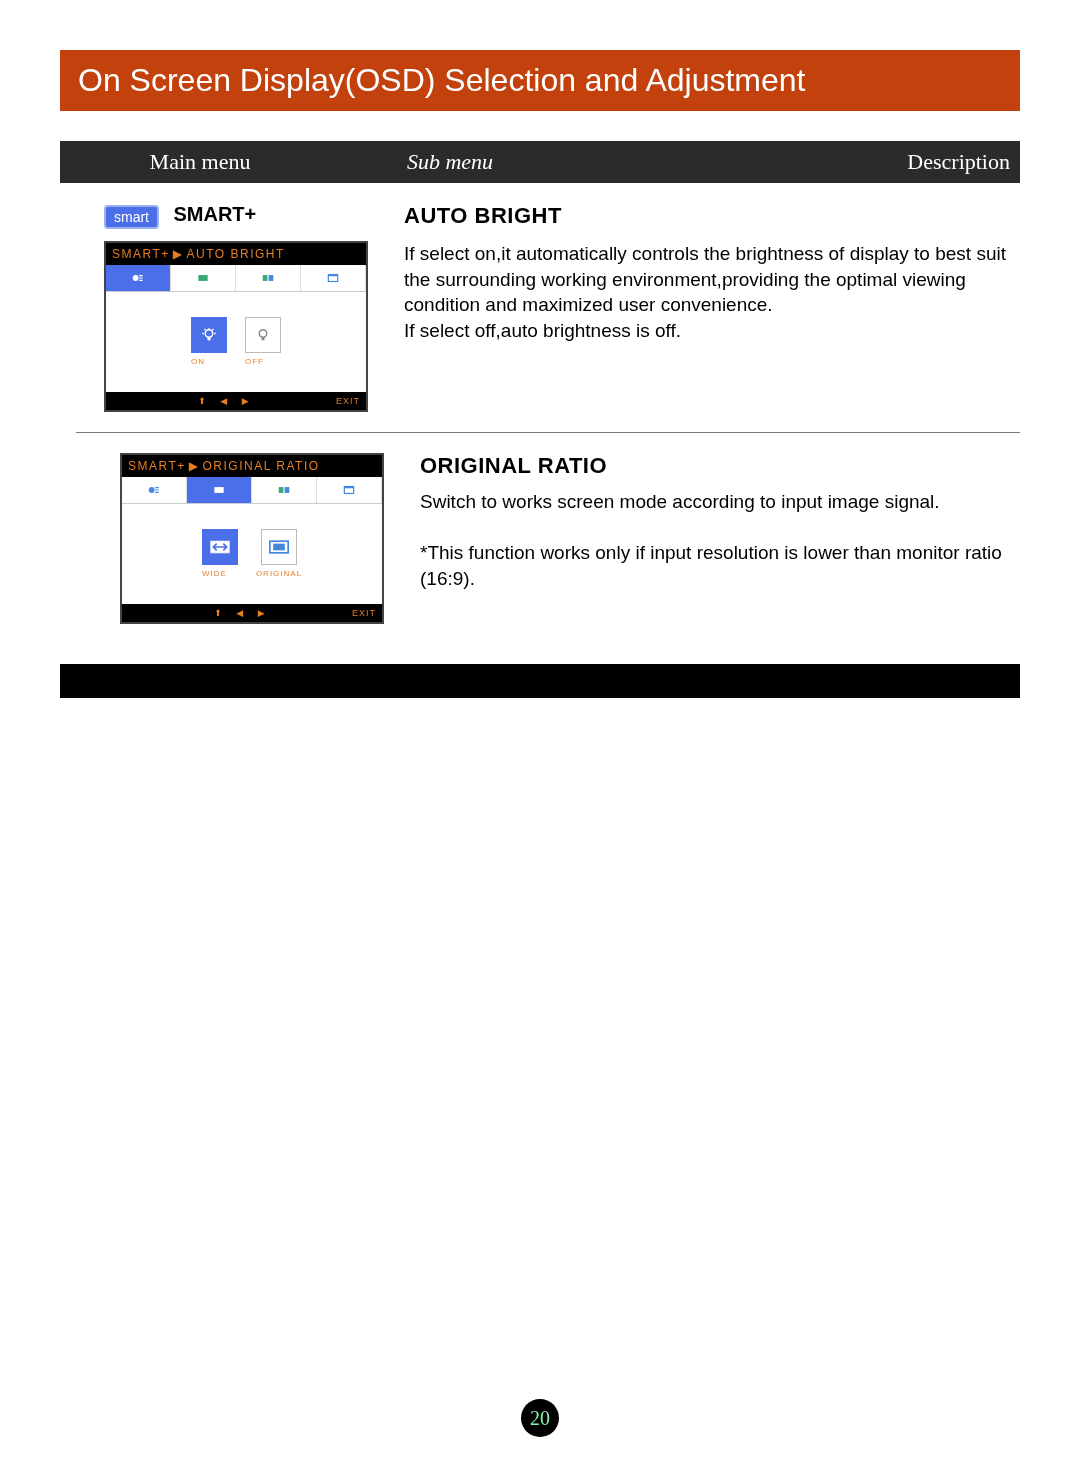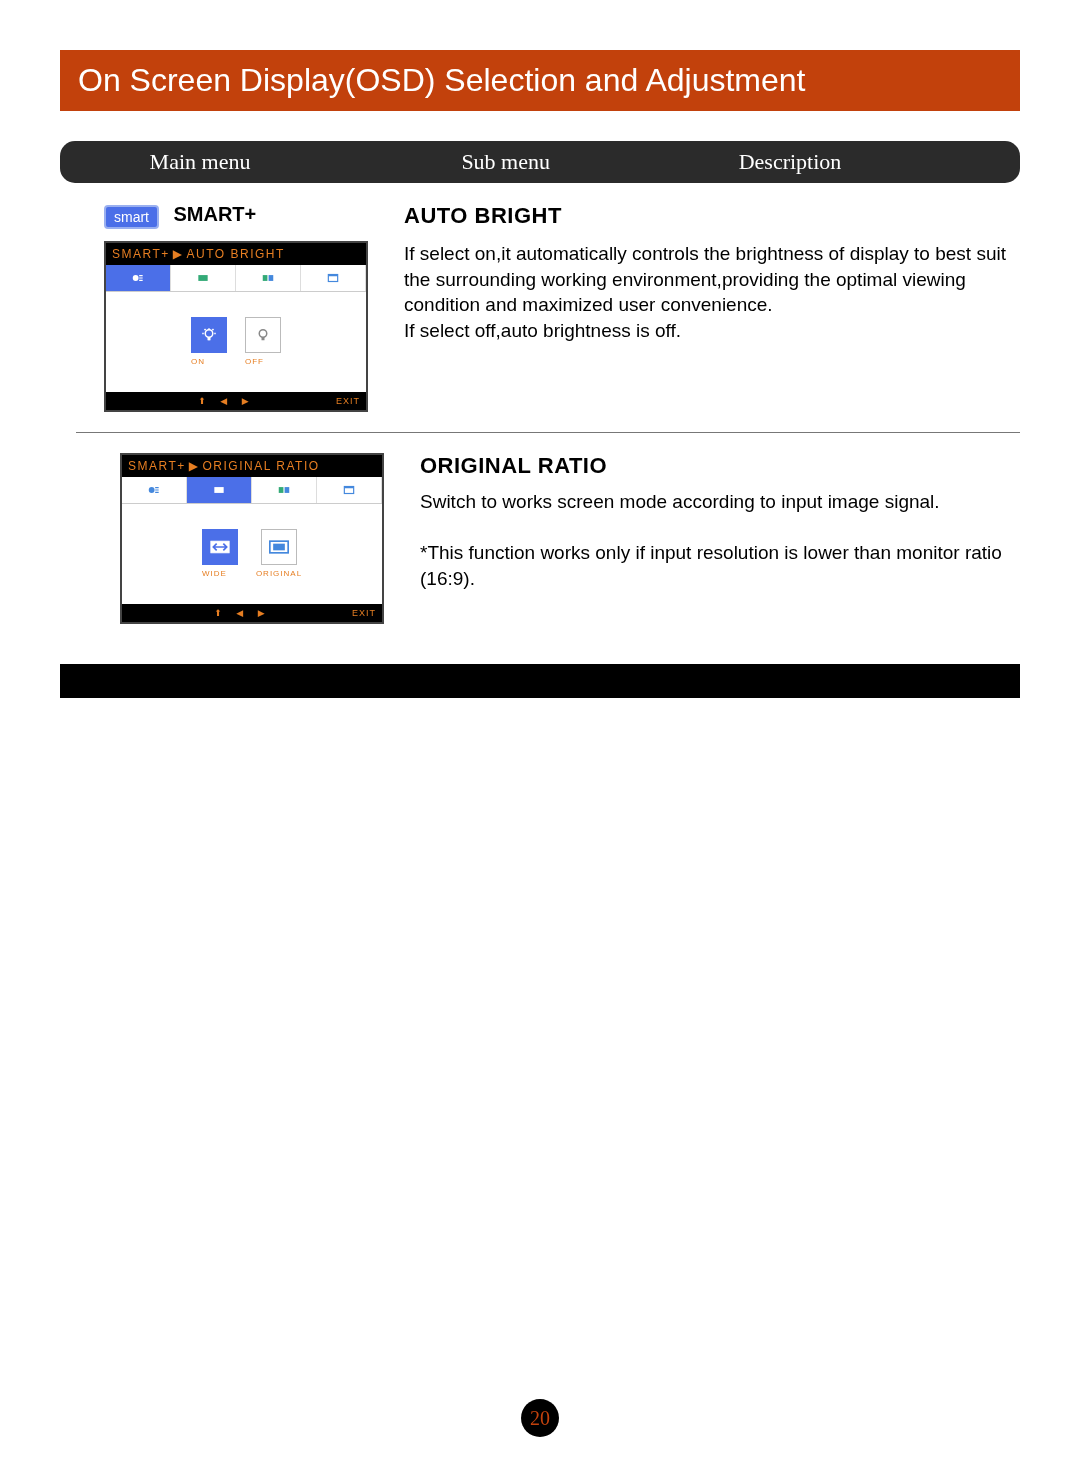--- a/index.html
+++ b/index.html
@@ -22,28 +22,27 @@
     font-weight: normal;
   }
   .header-row {
     margin-top: 30px;
     background: #2b2b2b;
     color: #fff;
     display: flex;
     font-family: Georgia, 'Times New Roman', serif;
     font-size: 22px;
     padding: 4px 0;
-    border-radius: 15px;
   }
   .header-row > div {
     padding: 4px 10px;
   }
   .col-main { width: 260px; text-align: center;}
-  .col-sub  { width: 200px; text-align: right;}
-  .col-desc { flex:1; text-align: center;}
+  .col-sub  { width: 200px; text-align: center; font-style: italic;}
+  .col-desc { flex:1; text-align: right;}
 
   .content {
     display: flex;
     flex-direction: column;
   }
   .row {
     display: flex;
     padding-top: 20px;
   }
   .row + .row { border-top: 1px solid #777; margin-top: 20px; margin-left: 16px;}
@@ -150,21 +149,21 @@
   }
 
   .page-number {
     position:absolute;
     bottom:40px;
     left:50%;
     transform:translateX(-50%);
     width:38px; height:38px;
     border-radius:50%;
     background:#000;
-    color:#c2410c;
+    color:#86efac;
     font-family: Georgia, serif;
     font-size:20px;
     display:flex;
     align-items:center;
     justify-content:center;
   }
 </style>
 </head>
 <body>
 

